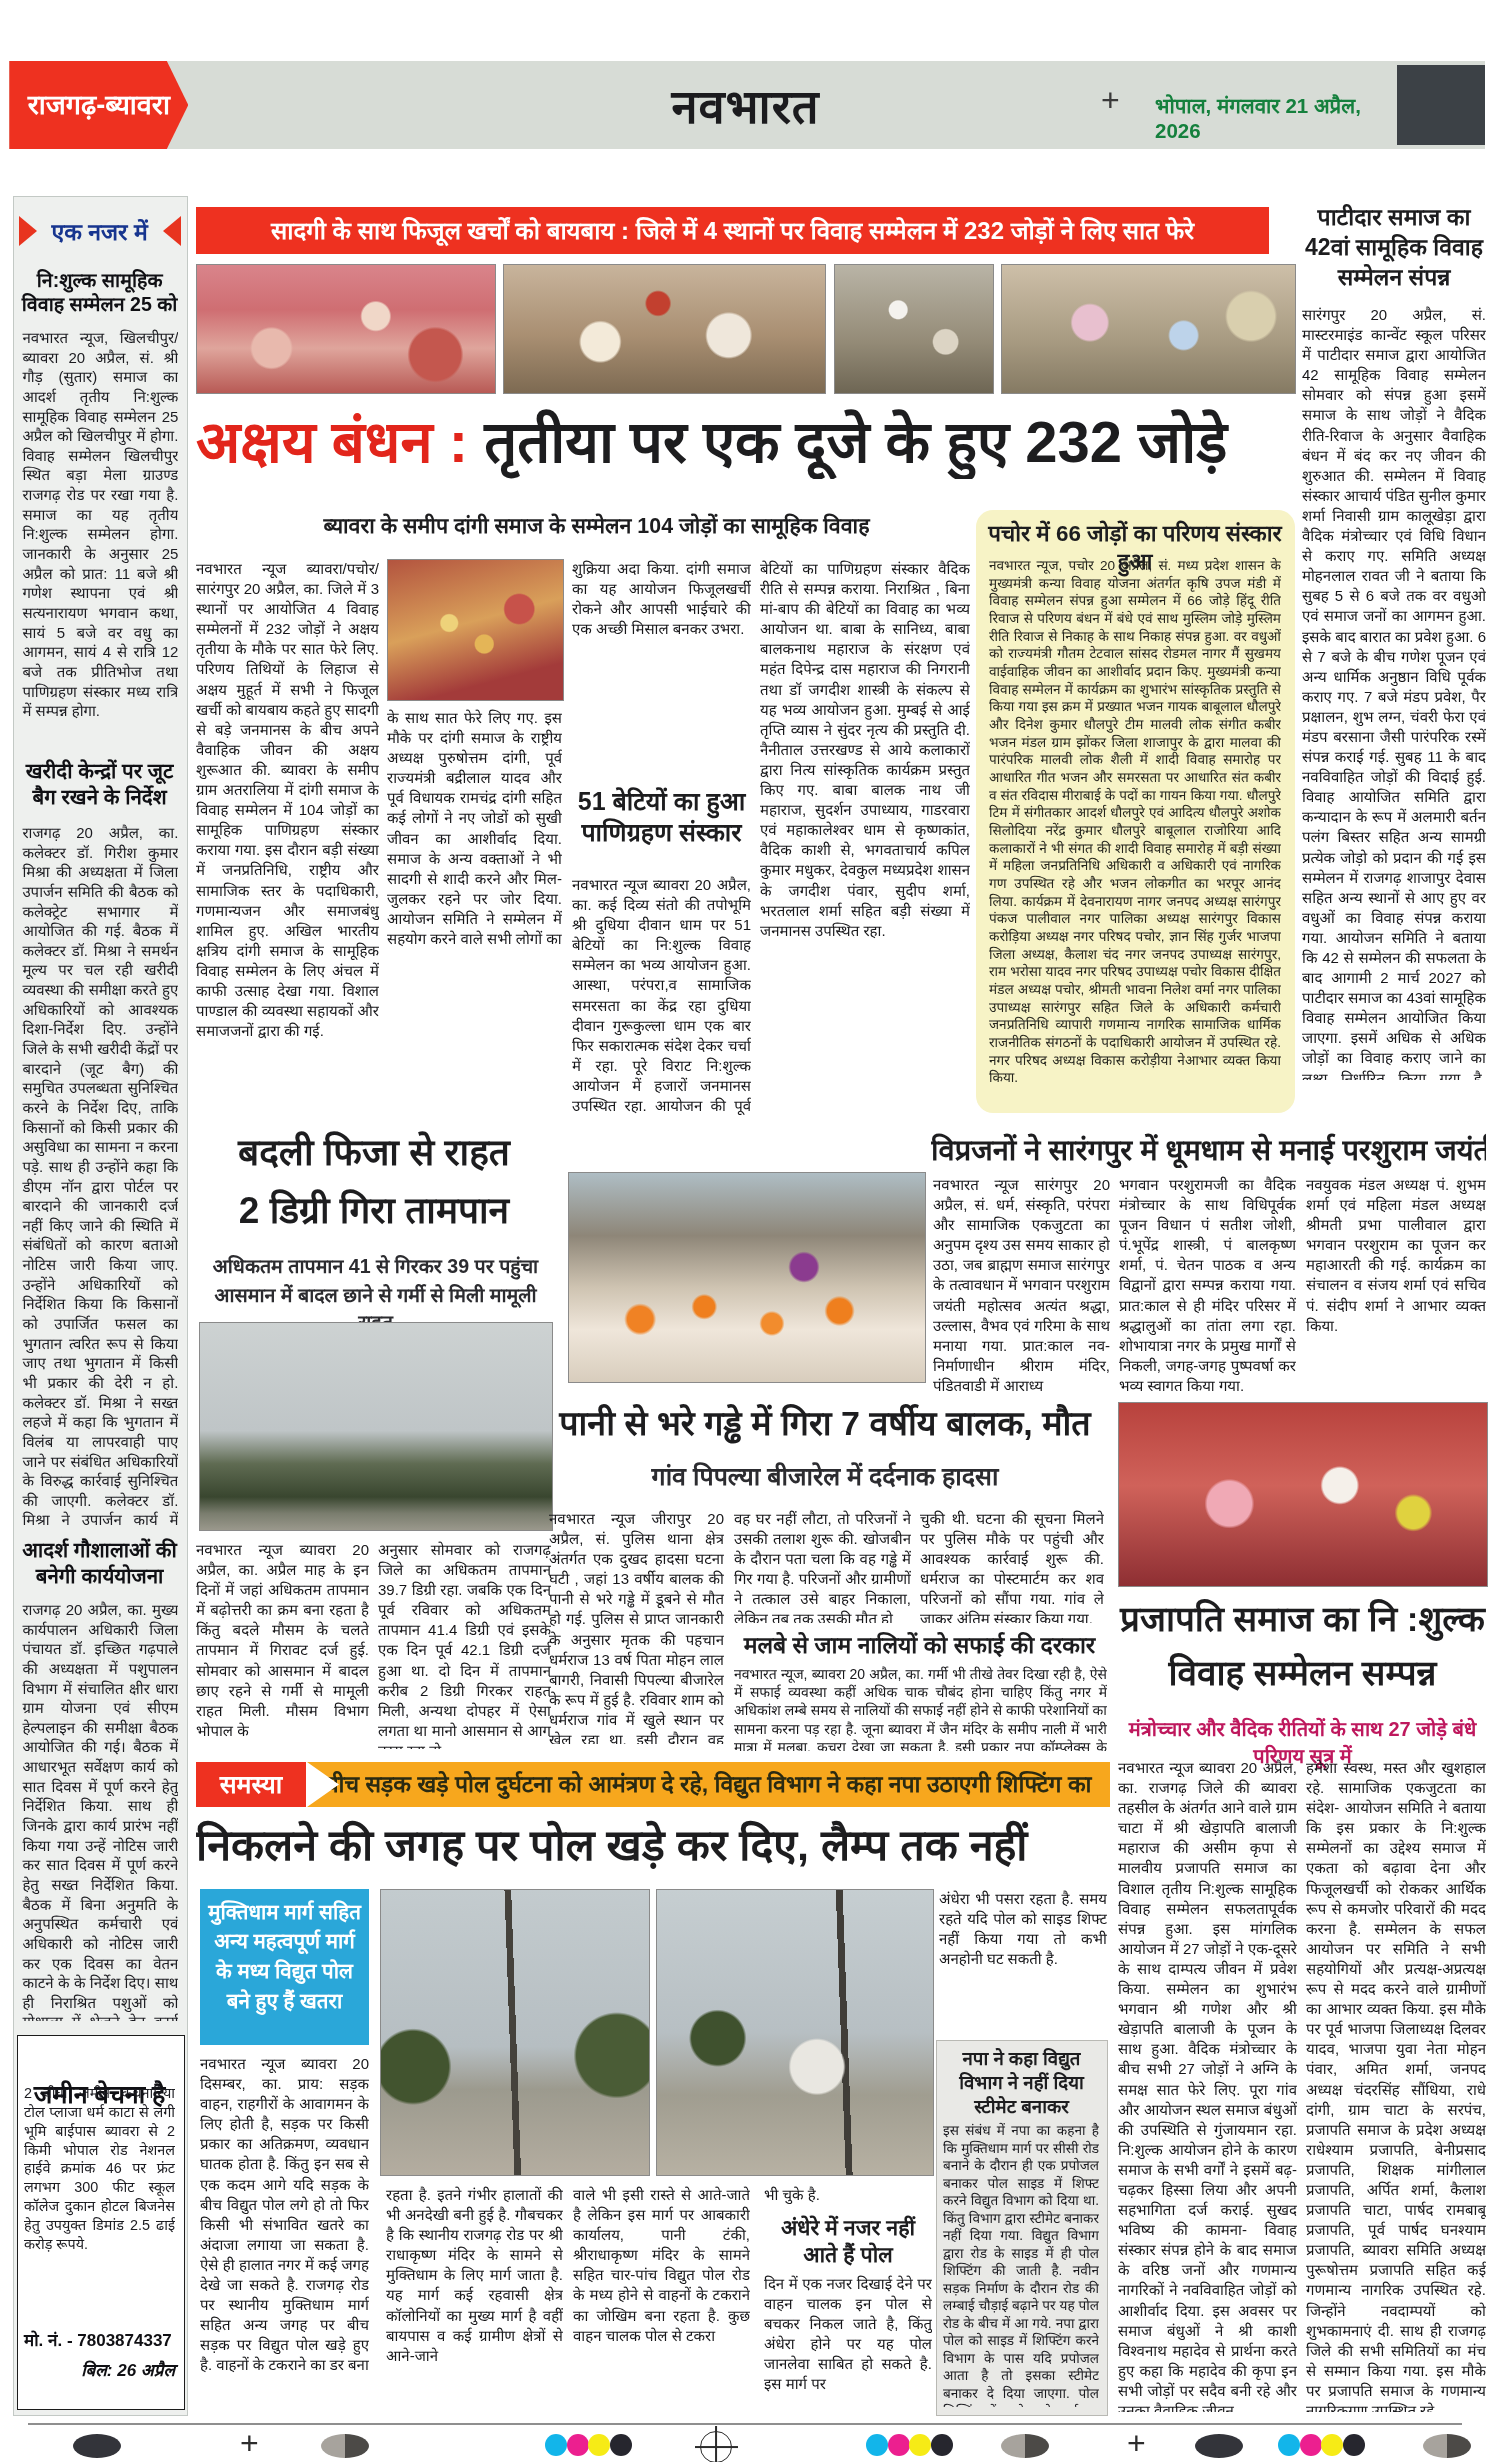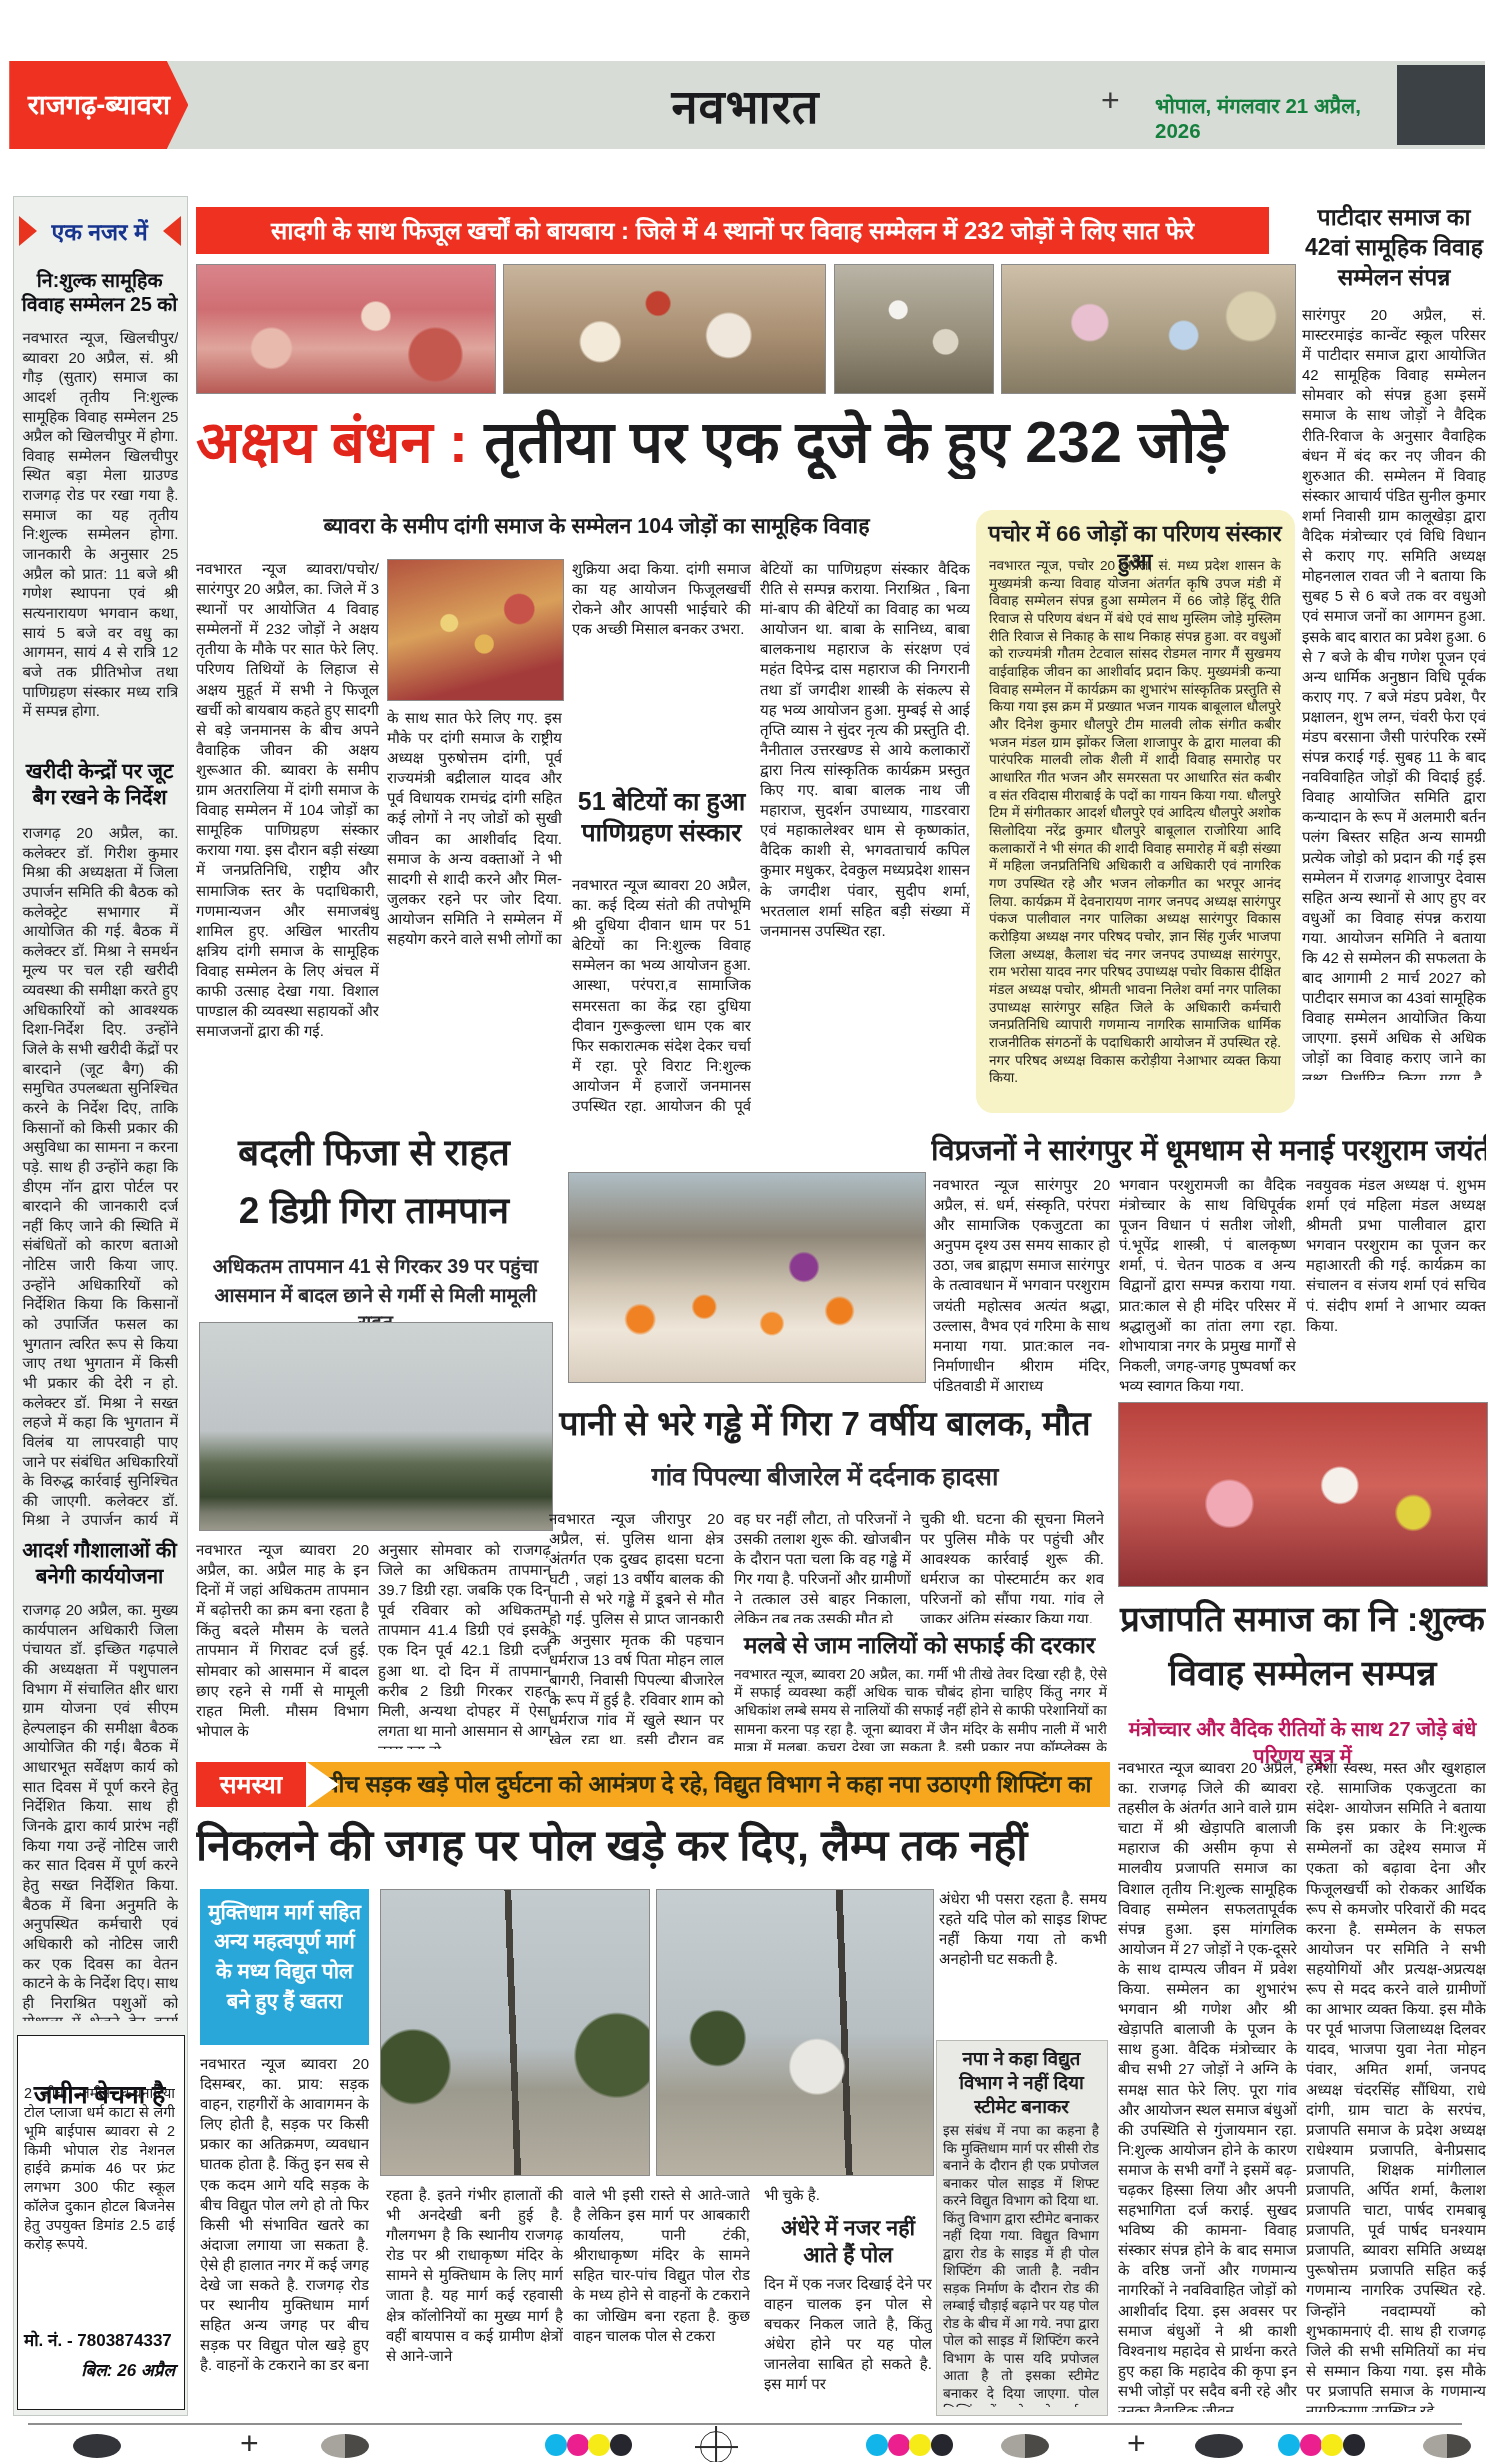--- a/index.html
+++ b/index.html
@@ -168,21 +168,21 @@
   <div class="abs" style="left:734px;top:1665px;width:373px;height:86px;font-size:14px;line-height:1.3;color:#17171a;text-align:justify;overflow:hidden;">नवभारत न्यूज, ब्यावरा 20 अप्रैल, का. गर्मी भी तीखे तेवर दिखा रही है, ऐसे में सफाई व्यवस्था कहीं अधिक चाक चौबंद होना चाहिए किंतु नगर में अधिकांश लम्बे समय से नालियों की सफाई नहीं होने से काफी परेशानियों का सामना करना पड़ रहा है. जूना ब्यावरा में जैन मंदिर के समीप नाली में भारी मात्रा में मलबा, कचरा देखा जा सकता है. इसी प्रकार नपा कॉम्प्लेक्स के सामने, शहीद कॉलोनी, राजगढ़ रोड से विवेक टॉकीज जाने वाले मार्ग सहित कई जगह पर नालियों की सफाई नहीं होने से भारी दुर्गंध रहती है.</div>
 
   <div class="abs redtag ct" style="left:196px;top:1762px;width:110px;height:45px;font-size:25px;line-height:45px;">समस्या</div>
   <div class="abs orangebanner ct" style="left:307px;top:1762px;width:803px;height:45px;font-size:23px;line-height:45px;overflow:hidden;">बीच सड़क खड़े पोल दुर्घटना को आमंत्रण दे रहे, विद्युत विभाग ने कहा नपा उठाएगी शिफ्टिंग का खर्च</div>
   <div class="abs hl nowrap" style="left:196px;top:1814px;width:915px;font-size:43px;">निकलने की जगह पर पोल खड़े कर दिए, लैम्प तक नहीं</div>
   <div class="abs bluebox" style="left:200px;top:1889px;width:169px;height:156px;padding:7.5px 5.6px;box-sizing:border-box;overflow:hidden;">मुक्तिधाम मार्ग सहित अन्य महत्वपूर्ण मार्ग के मध्य विद्युत पोल बने हुए हैं खतरा</div>
   <div class="photo ph-pole1" style="left:380px;top:1889px;width:268px;height:285px;"></div>
   <div class="photo ph-pole2" style="left:656px;top:1889px;width:276px;height:285px;"></div>
   <div class="abs bodytxt" style="left:939px;top:1889px;width:168px;height:142px;">अंधेरा भी पसरा रहता है. समय रहते यदि पोल को साइड शिफ्ट नहीं किया गया तो कभी अनहोनी घट सकती है.</div>
   <div class="abs bodytxt" style="left:200px;top:2054px;width:169px;height:358px;">नवभारत न्यूज ब्यावरा 20 दिसम्बर, का. प्राय: सड़क वाहन, राहगीरों के आवागमन के लिए होती है, सड़क पर किसी प्रकार का अतिक्रमण, व्यवधान घातक होता है. किंतु इन सब से एक कदम आगे यदि सड़क के बीच विद्युत पोल लगे हो तो फिर किसी भी संभावित खतरे का अंदाजा लगाया जा सकता है. ऐसे ही हालात नगर में कई जगह देखे जा सकते है. राजगढ़ रोड पर स्थानीय मुक्तिधाम मार्ग सहित अन्य जगह पर बीच सड़क पर विद्युत पोल खड़े हुए है. वाहनों के टकराने का डर बना</div>
-  <div class="abs bodytxt" style="left:386px;top:2185px;width:177px;height:229px;">रहता है. इतने गंभीर हालातों की भी अनदेखी बनी हुई है. गौलगभग है कि स्थानीय राजगढ़ रोड पर श्री राधाकृष्ण मंदिर के सामने से मुक्तिधाम के लिए मार्ग जाता है. यह मार्ग कई रहवासी क्षेत्र कॉलोनियों का मुख्य मार्ग है वहीं बायपास व कई ग्रामीण क्षेत्रों से आने-जाने</div>
+  <div class="abs bodytxt" style="left:386px;top:2185px;width:177px;height:229px;">रहता है. इतने गंभीर हालातों की भी अनदेखी बनी हुई है. गौबचकर है कि स्थानीय राजगढ़ रोड पर श्री राधाकृष्ण मंदिर के सामने से मुक्तिधाम के लिए मार्ग जाता है. यह मार्ग कई रहवासी क्षेत्र कॉलोनियों का मुख्य मार्ग है वहीं बायपास व कई ग्रामीण क्षेत्रों से आने-जाने</div>
   <div class="abs bodytxt" style="left:573px;top:2185px;width:177px;height:229px;">वाले भी इसी रास्ते से आते-जाते है लेकिन इस मार्ग पर आबकारी कार्यालय, पानी टंकी, श्रीराधाकृष्ण मंदिर के सामने सहित चार-पांच विद्युत पोल रोड के मध्य होने से वाहनों के टकराने का जोखिम बना रहता है. कुछ वाहन चालक पोल से टकरा</div>
   <div class="abs bodytxt" style="left:764px;top:2185px;width:168px;height:26px;">भी चुके है.</div>
   <div class="abs hl ct" style="left:764px;top:2215px;width:168px;font-size:21.4px;line-height:1.25;">अंधेरे में नजर नहीं आते हैं पोल</div>
   <div class="abs bodytxt" style="left:764px;top:2274px;width:168px;height:140px;">दिन में एक नजर दिखाई देने पर वाहन चालक इन पोल से बचकर निकल जाते है, किंतु अंधेरा होने पर यह पोल जानलेवा साबित हो सकते है. इस मार्ग पर</div>
   <div class="abs greybox" style="left:936px;top:2040px;width:170px;height:374px;"></div>
   <div class="abs hl ct" style="left:941px;top:2047px;width:161px;font-size:18.6px;line-height:1.3;">नपा ने कहा विद्युत विभाग ने नहीं दिया स्टीमेट बनाकर</div>
   <div class="abs" style="left:943px;top:2122px;width:156px;height:285px;font-size:13.6px;line-height:1.29;color:#1b1b20;text-align:justify;overflow:hidden;">इस संबंध में नपा का कहना है कि मुक्तिधाम मार्ग पर सीसी रोड बनाने के दौरान ही एक प्रपोजल बनाकर पोल साइड में शिफ्ट करने विद्युत विभाग को दिया था. किंतु विभाग द्वारा स्टीमेट बनाकर नहीं दिया गया. विद्युत विभाग द्वारा रोड के साइड में ही पोल शिफ्टिंग की जाती है. नवीन सड़क निर्माण के दौरान रोड की लम्बाई चौड़ाई बढ़ाने पर यह पोल रोड के बीच में आ गये. नपा द्वारा पोल को साइड में शिफ्टिंग करने विभाग के पास यदि प्रपोजल आता है तो इसका स्टीमेट बनाकर दे दिया जाएगा. पोल शिफ्टिंग में आने वाले खर्च का वहन नपा को ही करना होगा.</div>
 
   <div class="photo ph-redwed" style="left:1118px;top:1402px;width:368px;height:183px;"></div>
   <div class="abs hl ct nowrap" style="left:1118px;top:1594px;width:369px;font-size:35px;">प्रजापति समाज का नि :शुल्क</div>

